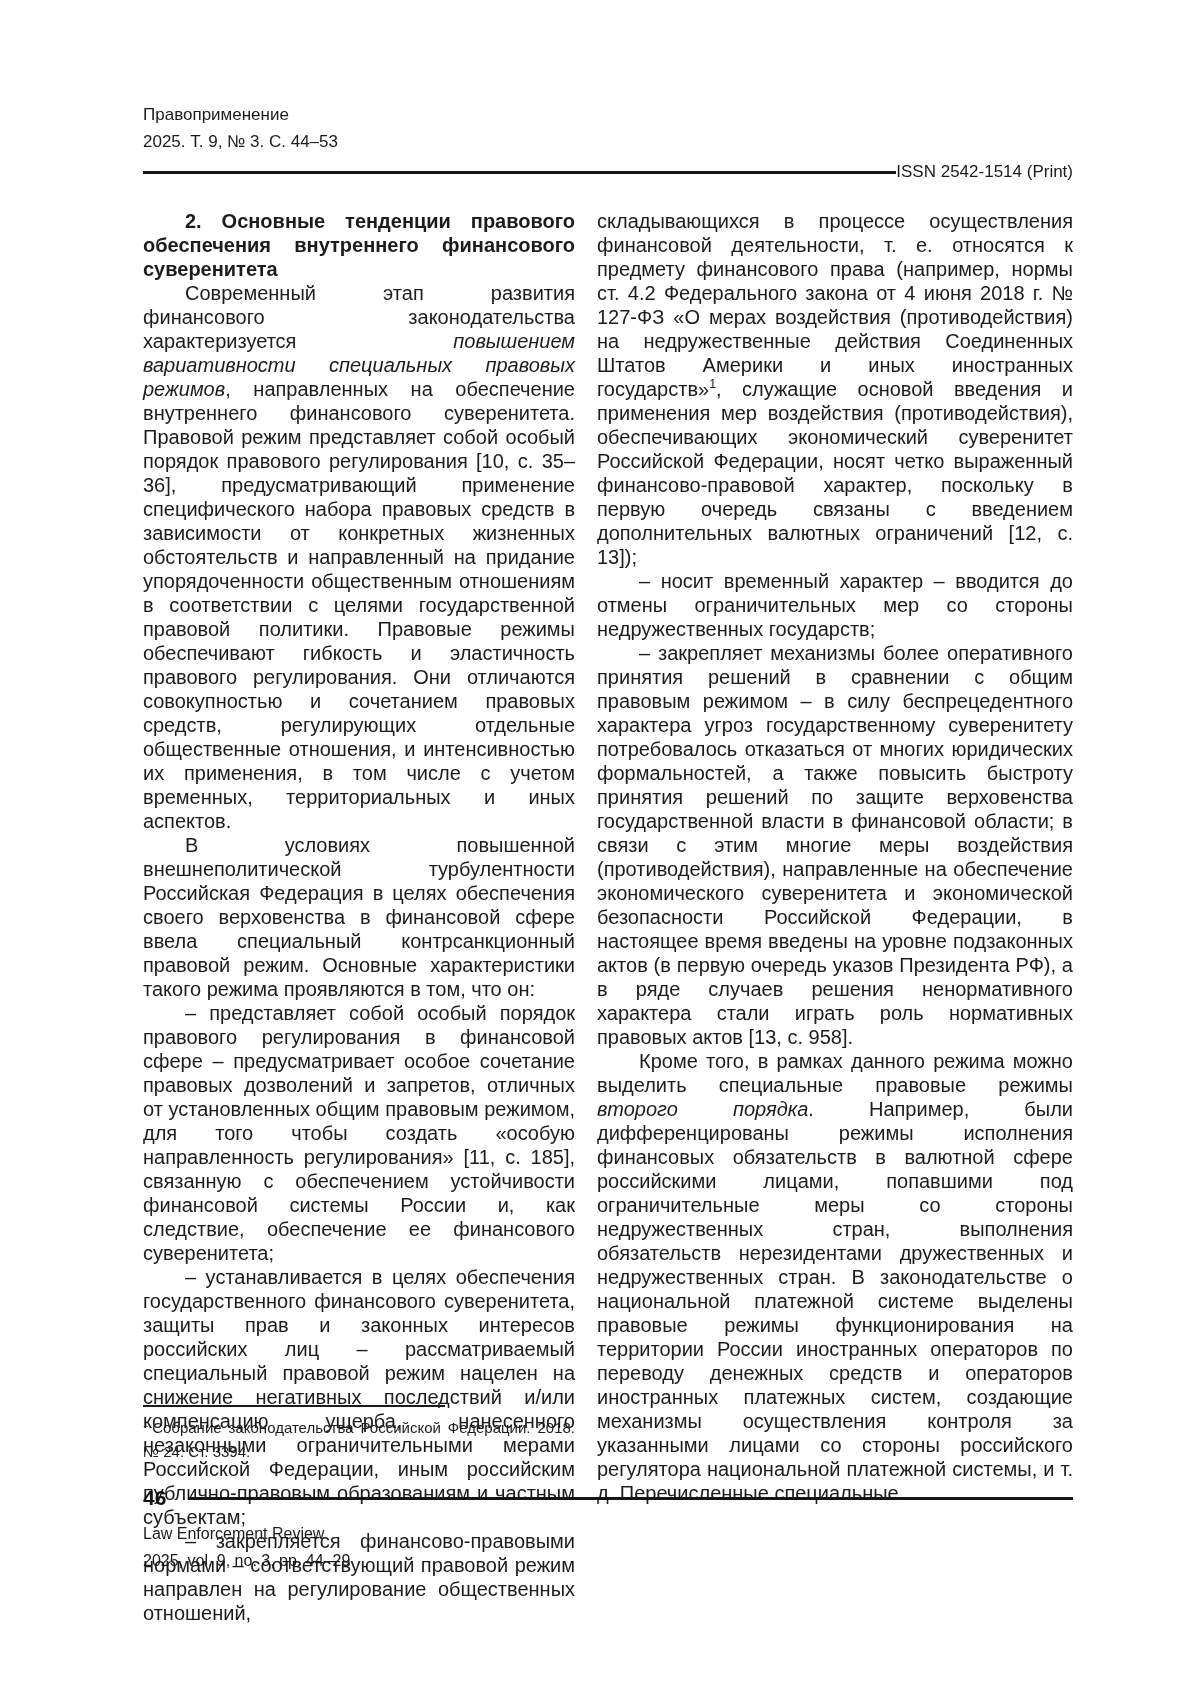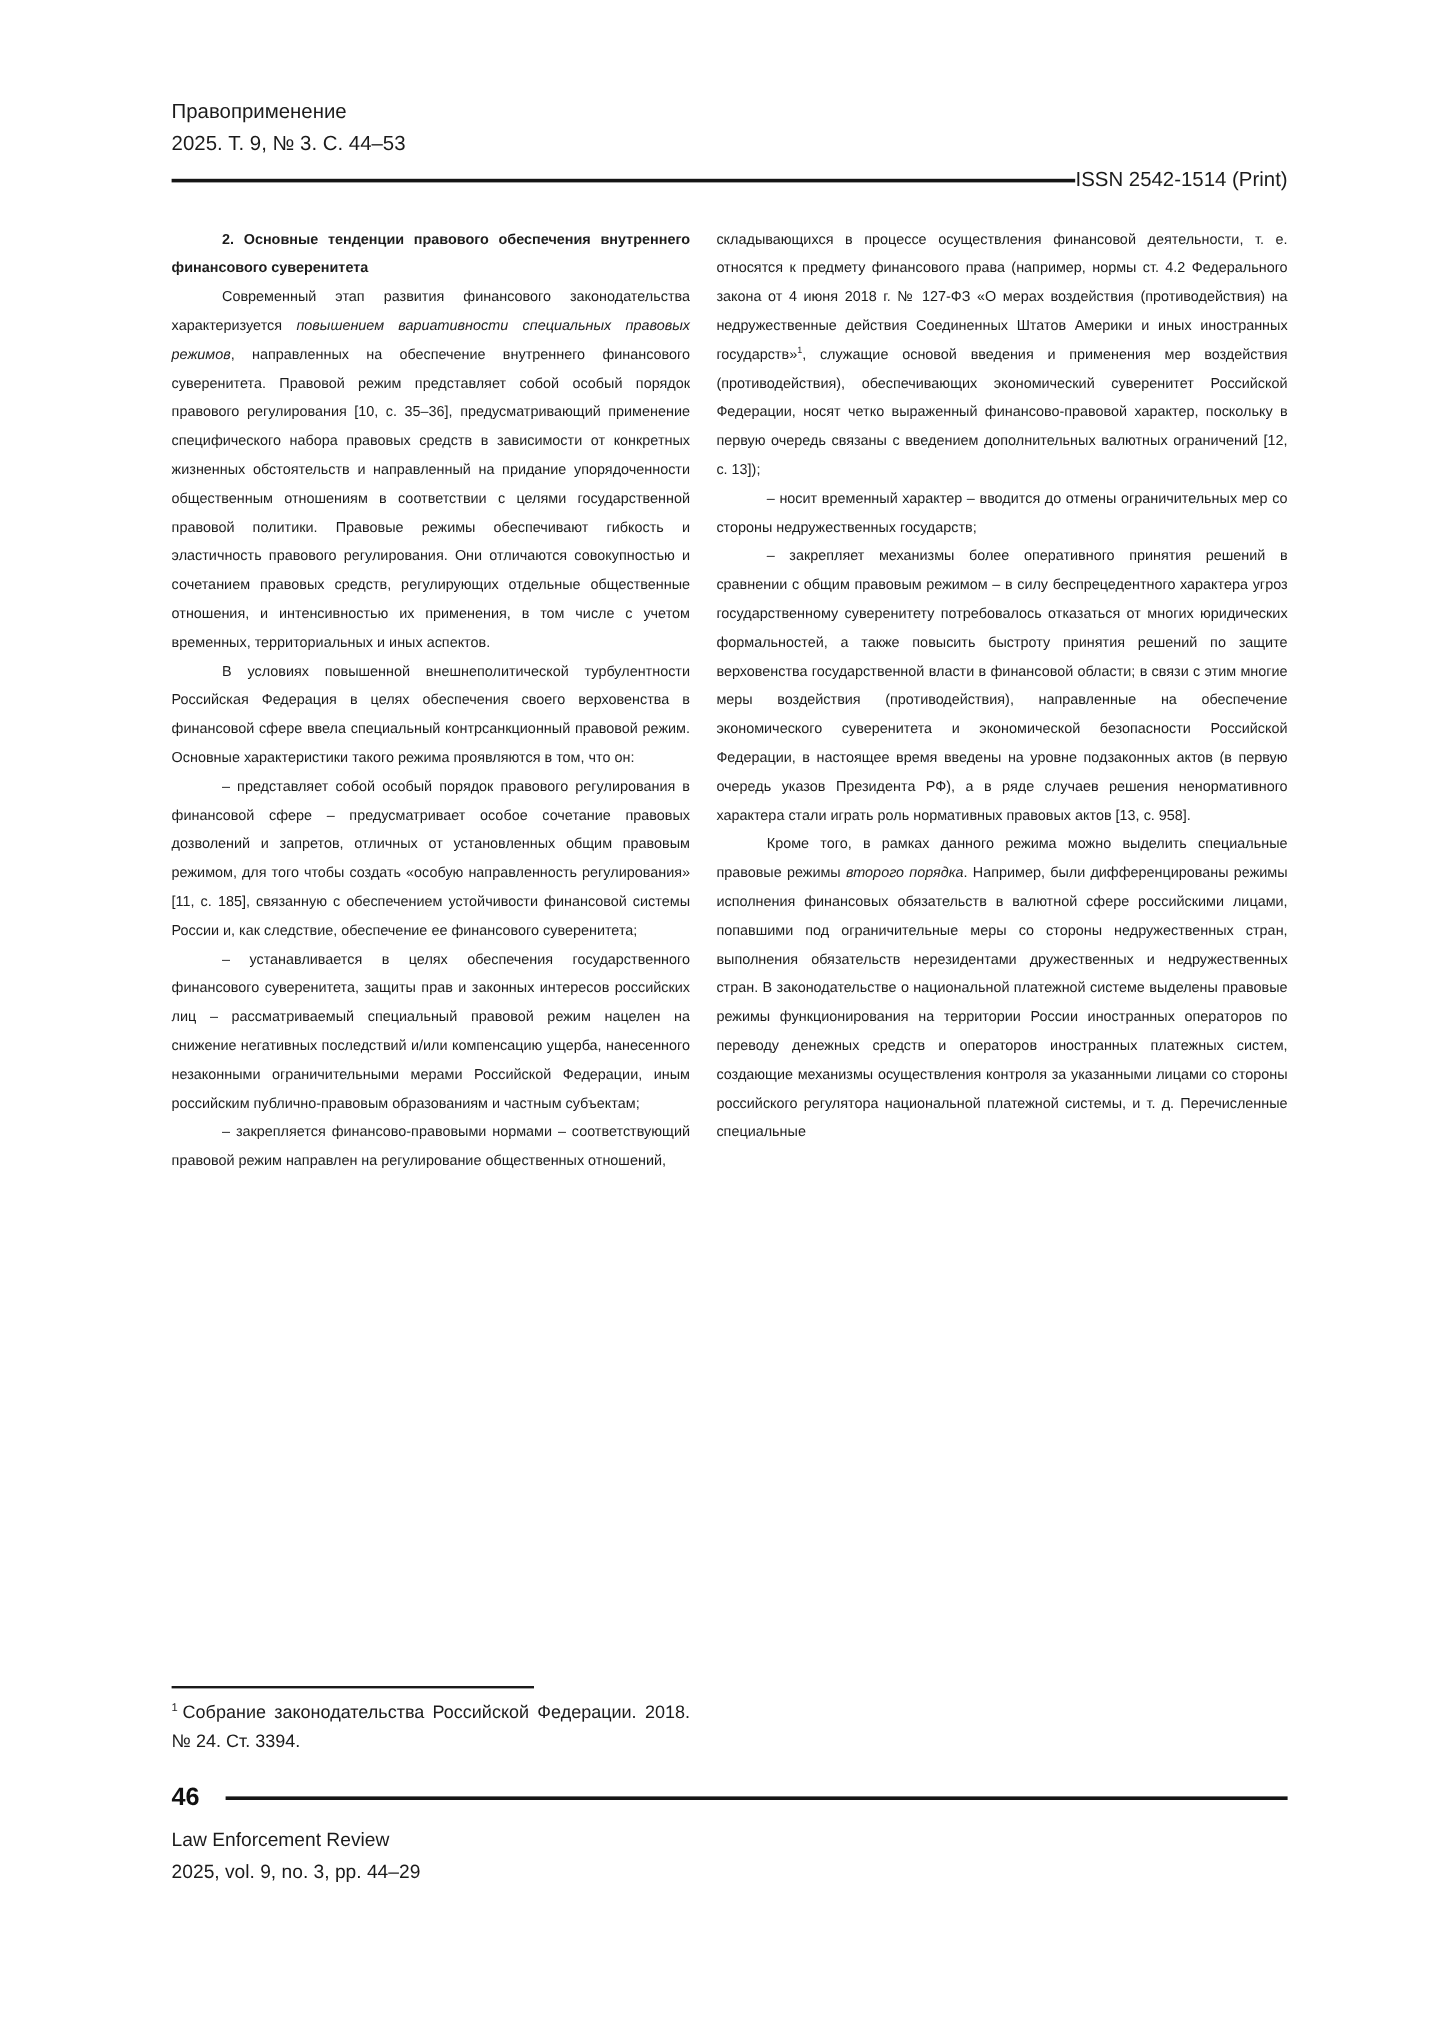--- a/index.html
+++ b/index.html
@@ -14,30 +14,30 @@
     overflow: hidden;
     box-sizing: border-box;
   }
   .margin-box {
     position: absolute;
     left: 143px;
     width: 930px;
     top: 0;
   }
   
-  .header-meta { padding-top: 79px; font-size: 17px; line-height: 27px; color: #1b1b1b; }
+  .header-meta { padding-top: 101px; font-size: 17px; line-height: 27px; color: #1b1b1b; }
   .header-rule-row { display: flex; align-items: center; margin-top: 7px; }
   .header-rule { flex: 1 1 auto; height: 3px; background: #151515; }
   .issn { flex: 0 0 auto; margin-left: 0; font-size: 17px; color: #1b1b1b; }
   
   .columns { display: flex; margin-top: 27px; }
   .col { text-align: justify; }
   .col-left { width: 432px; margin-right: 22px; flex: 0 0 432px; }
   .col-right { width: 476px; flex: 0 0 476px; }
-  .col p { margin: 0; font-size: 12px; line-height: 24px; text-align: justify; }
+  .col p { margin: 0; font-size: 20px; line-height: 24px; text-align: justify; }
   p.indent { text-indent: 42px; }
   .section-heading { font-weight: bold; }
   sup { font-size: 0.62em; line-height: 0; vertical-align: super; }
   
   .footnote-block { position: absolute; left: 143px; top: 1405px; width: 432px; }
   .footnote-rule { width: 302px; height: 2px; background: #1a1a1a; margin-bottom: 9px; }
   .footnote-text { font-size: 15px; line-height: 24px; text-align: justify; margin: 0; }
   .footnote-text sup { margin-right: 4px; }
   
   .pagenum-row { position: absolute; left: 143px; width: 930px; top: 1486px; display: flex; align-items: center; }

